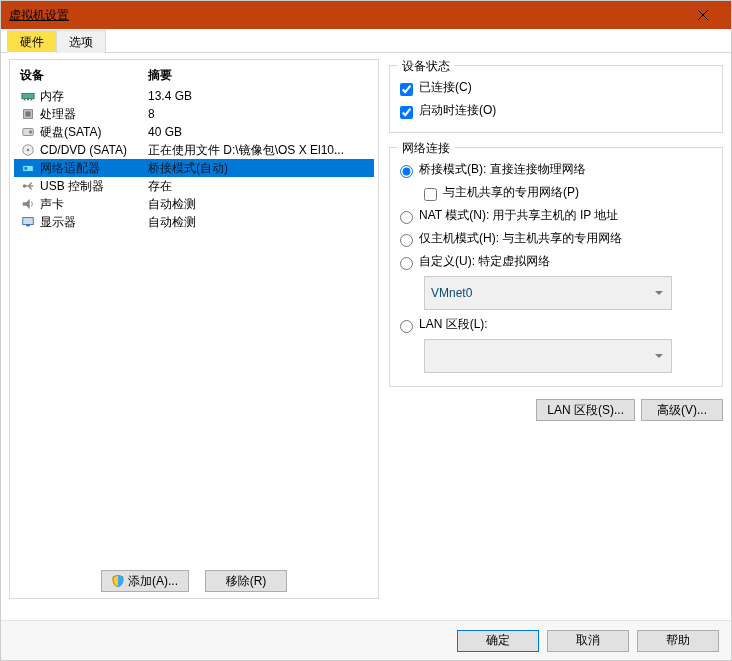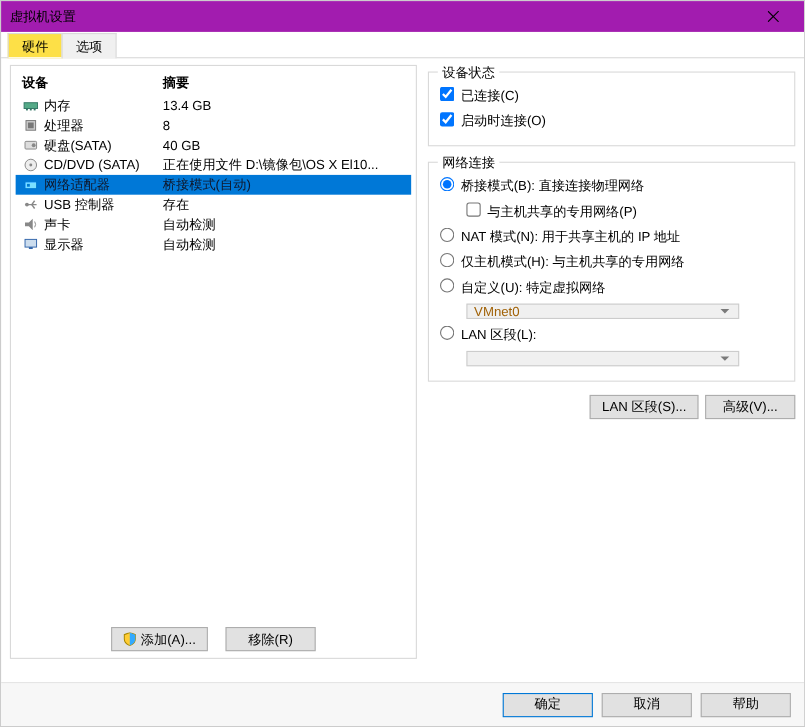--- a/index.html
+++ b/index.html
@@ -13,21 +13,22 @@
     height: 661px;
     overflow: hidden;
     position: relative;
     border: 1px solid #ccc;
   }
   .titlebar {
     height: 28px;
     display: flex;
     align-items: center;
     padding: 0 8px;
-    background: #a21caf;
+    background: #c2410c;
+    text-decoration: underline;
   }
   .titlebar .title { flex: 1; }
   .titlebar .close {
     width: 40px; height: 28px;
     display: flex; align-items: center; justify-content: center;
     cursor: default;
   }
   .titlebar .close svg { width: 10px; height: 10px; }
   .tabs {
     display: flex;
@@ -122,35 +123,35 @@
     margin-top: 6px;
   }
   .groupbox .legend {
     position: absolute;
     top: -8px; left: 8px;
     background: #fff;
     padding: 0 4px;
   }
   .chk-row, .rad-row {
     display: flex;
-    align-items: flex-start;
+    align-items: flex-end;
     padding: 3px 0;
     gap: 6px;
   }
   input[type=checkbox], input[type=radio] {
     margin: 0;
     width: 13px; height: 13px;
   }
   .sub-indent { padding-left: 24px; }
   .combo {
     width: 248px;
-    height: 14px;
+    height: 34px;
     border: 1px solid #ccc;
     background: #f0f0f0;
-    color: #a16207;
+    color: #0c4a6e;
     display: flex;
     align-items: center;
     padding: 0 6px;
     margin: 3px 0 3px 24px;
     position: relative;
   }
   .combo::after {
     content: "";
     position: absolute;
     right: 8px; top: 50%;

